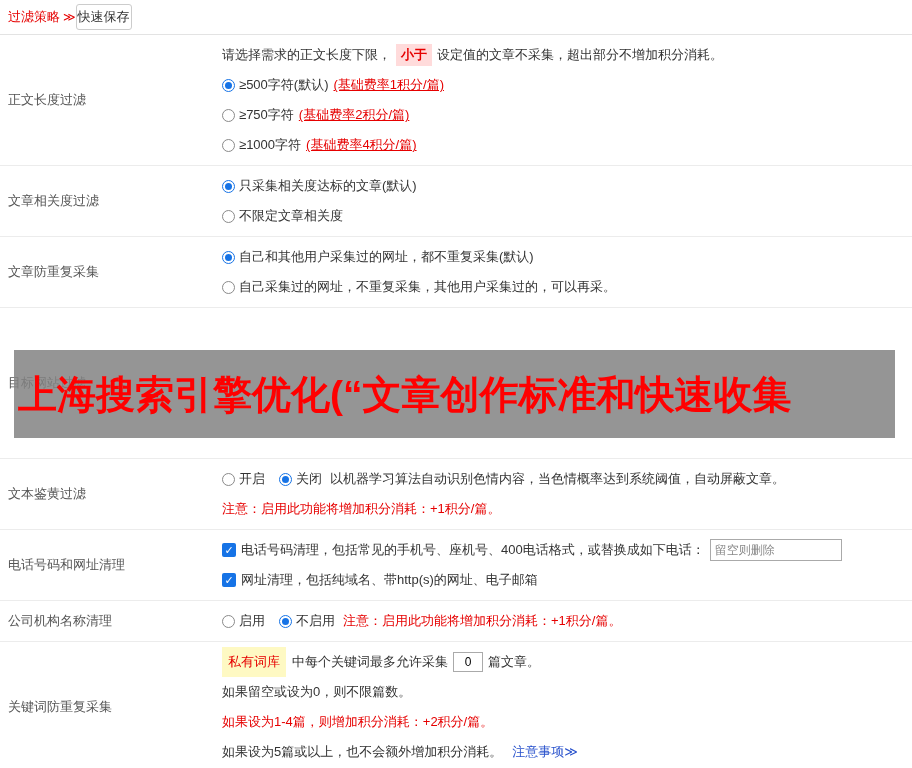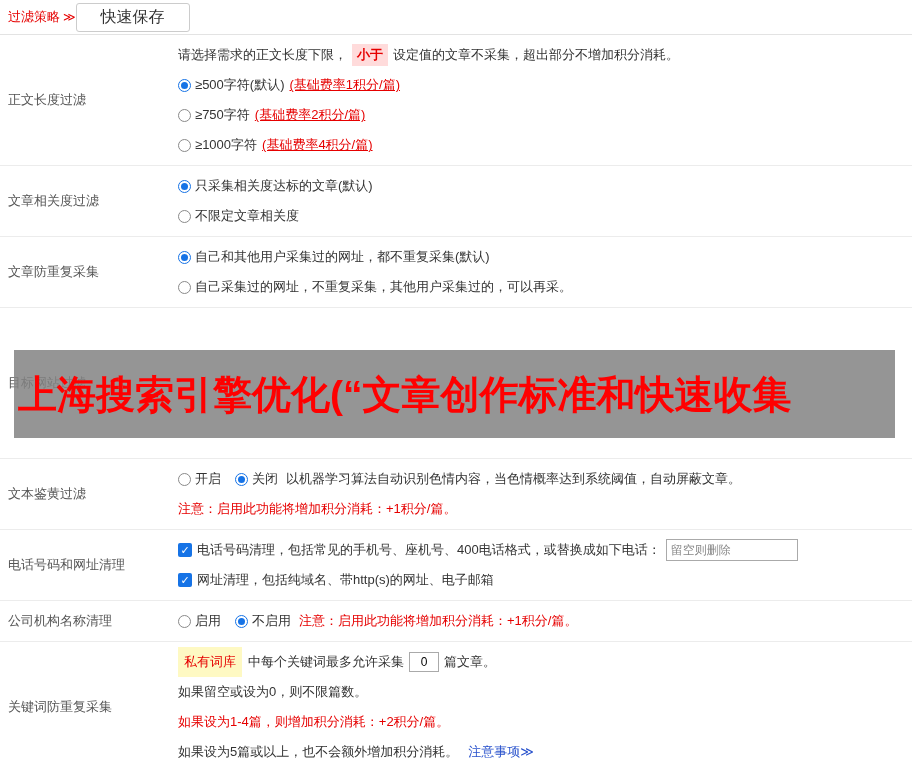--- a/index.html
+++ b/index.html
@@ -4,27 +4,27 @@
 <style>
   html,body{margin:0;padding:0;}
   body{
     width:912px;height:768px;background:#fff;position:relative;overflow:hidden;
     font-family:"Liberation Sans","DejaVu Sans",sans-serif;font-size:13px;color:#333;line-height:1.5;
   }
   .topbar{height:34px;display:flex;align-items:center;
     border-bottom:1px solid #e3e3e3;padding:0 10px 0 8px;background:#fff;}
   .page-title{color:#e60000;cursor:pointer;display:flex;align-items:center;}
   .page-title .chev{font-size:12px;margin-left:3px;}
-  .btn-save{background:#fff;border:1px solid #ccc;border-radius:3px;padding:3px 24px;
-    font-size:16px;color:#333;cursor:pointer;font-family:inherit;}
+  .btn-save{background:#fff;border:1px solid #ccc;border-radius:3px;padding:3px 1px;
+    font-size:13px;color:#333;cursor:pointer;font-family:inherit;}
 
   .row{display:flex;border-bottom:1px solid #ececec;}
   .cell-label{width:170px;flex:none;display:flex;align-items:center;padding-left:8px;color:#555;}
   .cell-content{flex:1;padding:5px 8px 5px 0;}
-  .line{display:flex;align-items:center;min-height:30px;flex-wrap:wrap;}
+  .line{display:flex;align-items:center;min-height:30px;flex-wrap:wrap;margin-left:44px;}
   .intro-block{display:block;line-height:24px;padding:3px 0;}
 
   .radio{width:13px;height:13px;border:1px solid #8a8a8a;border-radius:50%;display:inline-block;
     margin-right:4px;background:#fff;position:relative;flex:none;box-sizing:border-box;}
   .radio.checked{border-color:#1673e6;}
   .radio.checked::after{content:"";position:absolute;left:2px;top:2px;right:2px;bottom:2px;
     border-radius:50%;background:#1673e6;}
   .checkbox{width:14px;height:14px;border-radius:2px;background:#1673e6;color:#fff;font-size:11px;
     line-height:14px;text-align:center;display:inline-block;margin-right:5px;flex:none;}
   .checkbox::after{content:"✓";}

